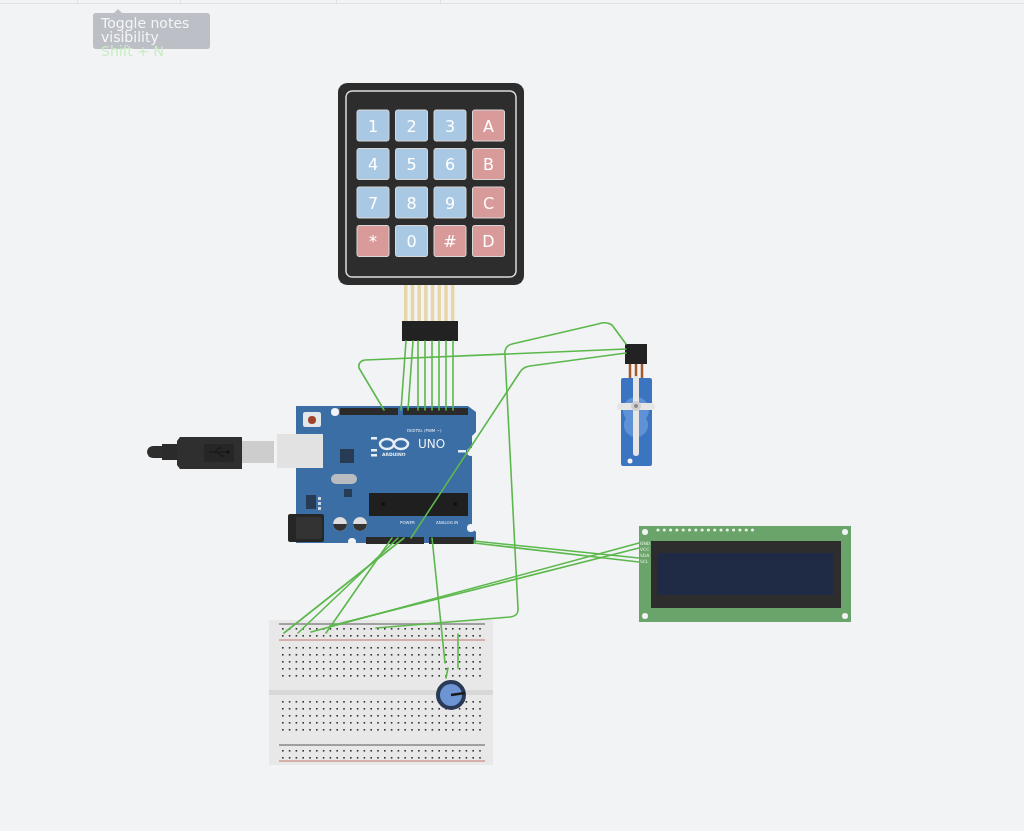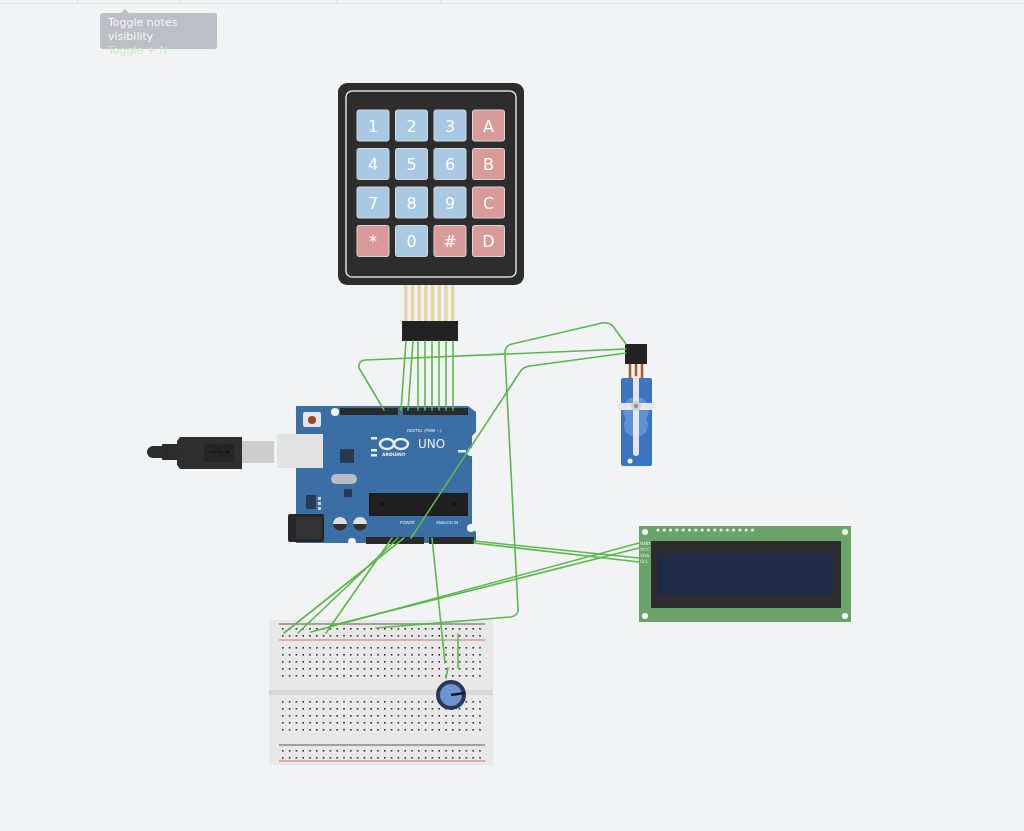--- a/index.html
+++ b/index.html
@@ -1,19 +1,19 @@
 <!DOCTYPE html>
 <html><head>
 <meta charset="utf-8">
 <style>
   html,body{margin:0;padding:0;}
   body{width:1024px;height:831px;background:#f2f3f5;position:relative;overflow:hidden;font-family:"DejaVu Sans",sans-serif;}
   .topbar{position:absolute;left:0;top:0;width:1024px;height:3px;border-bottom:1px solid #dfe1e5;background:#f2f3f5;}
   .topbar .sep{position:absolute;top:0;width:1px;height:3px;background:#dfe1e5;}
-  .tooltip{position:absolute;left:93px;top:13px;width:117px;height:36px;background:#bcc0c6;border-radius:3px;box-sizing:border-box;padding:3px 8px;font-size:11px;line-height:14px;margin-left:7px;}
+  .tooltip{position:absolute;left:93px;top:13px;width:117px;height:36px;background:#bcc0c6;border-radius:3px;box-sizing:border-box;padding:3px 8px;font-size:14px;line-height:14px;}
   .tooltip:before{content:"";position:absolute;left:21px;top:-4px;border-left:4px solid transparent;border-right:4px solid transparent;border-bottom:4px solid #bcc0c6;}
   .tooltip .t1{color:#f4f5f6;display:block;}
   .tooltip .t2{color:#c9ecc3;display:block;}
   svg.canvas{position:absolute;left:0;top:0;}
   .key-label{font-family:"DejaVu Sans",sans-serif;font-size:16px;fill:#ffffff;text-anchor:middle;dominant-baseline:central;}
   .tiny{font-family:"DejaVu Sans",sans-serif;font-size:4px;fill:#e8eef6;}
   .lcdpin{font-family:"DejaVu Sans",sans-serif;font-size:4.5px;fill:#e8f2e4;}
   .uno{font-family:"DejaVu Sans",sans-serif;font-size:12px;fill:#e8eef6;}
   .ard{font-family:"DejaVu Sans",sans-serif;font-size:4.5px;fill:#e8eef6;font-weight:bold;}
 </style>
@@ -678,14 +678,14 @@
 
   <g>
     <circle cx="451" cy="695" r="15" fill="#2a3a55"></circle>
     <circle cx="451" cy="695" r="11" fill="#6d95d3"></circle>
     <line x1="451" y1="695" x2="465" y2="693" stroke="#1a1a1a" stroke-width="2.5"></line>
   </g>
 </svg>
 
 <div class="tooltip">
   <span class="t1">Toggle notes visibility</span>
-  <span class="t2">Toggle + N</span>
+  <span class="t2">Shift + N</span>
 </div>
 
 </body></html>

